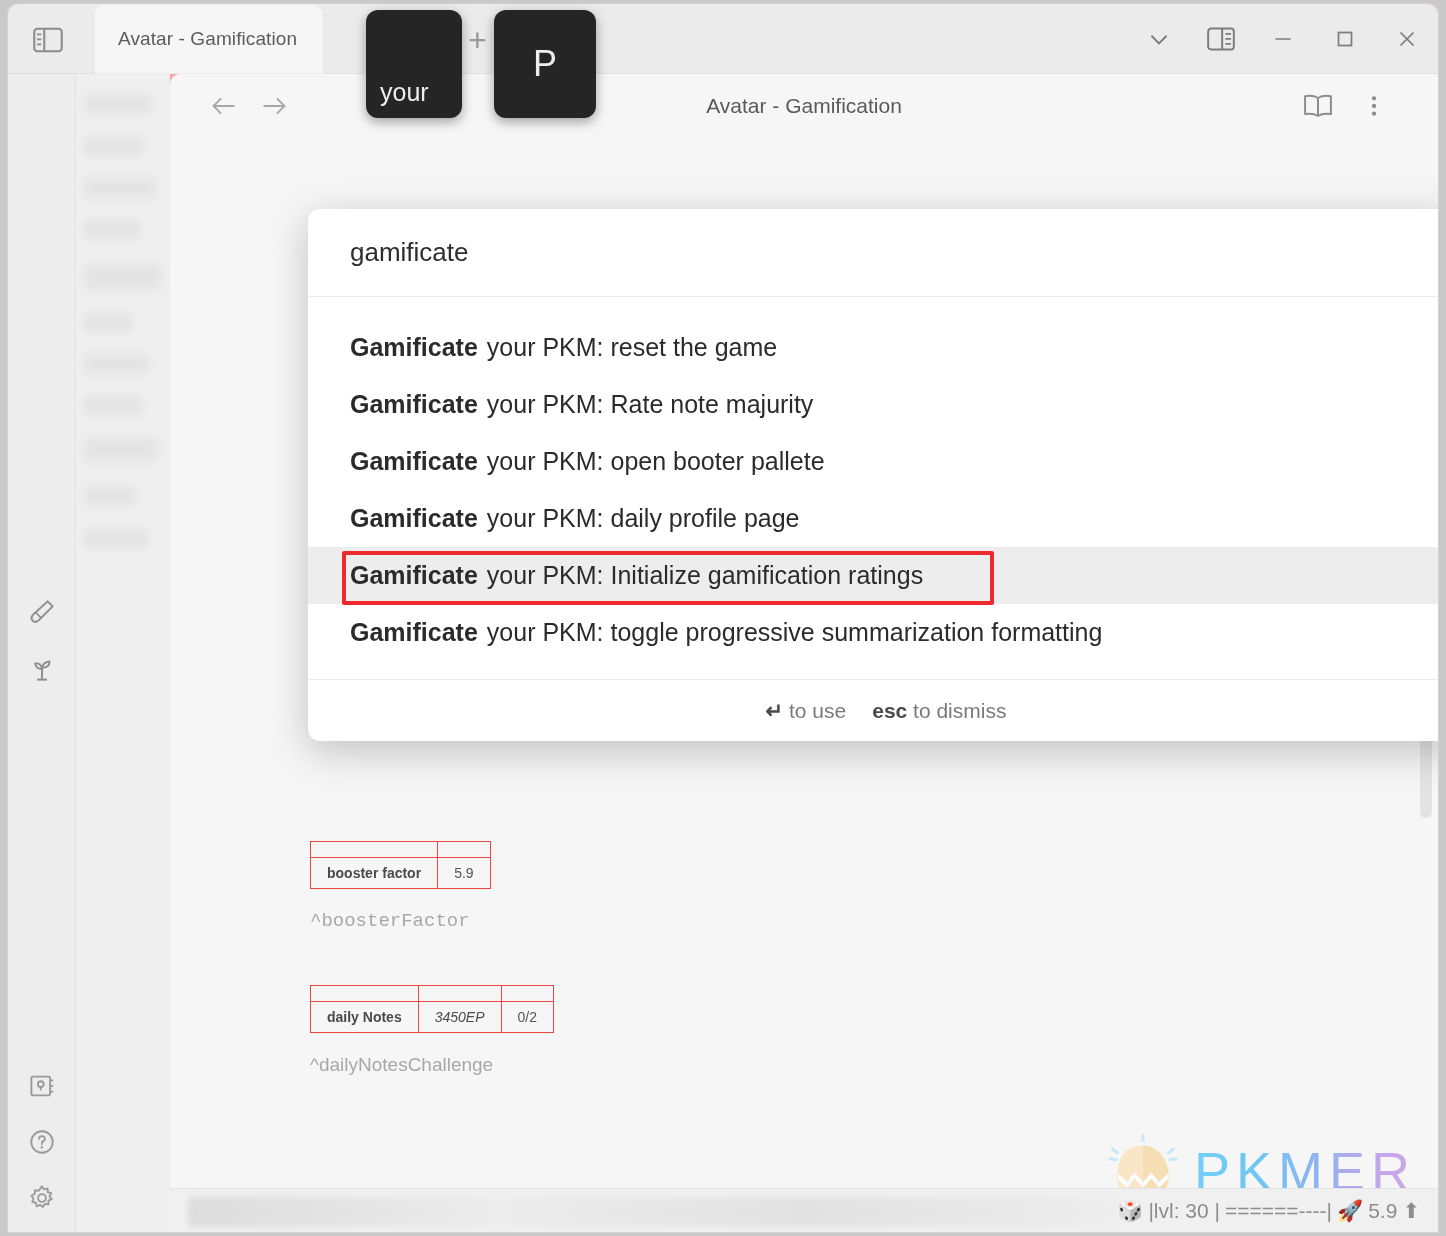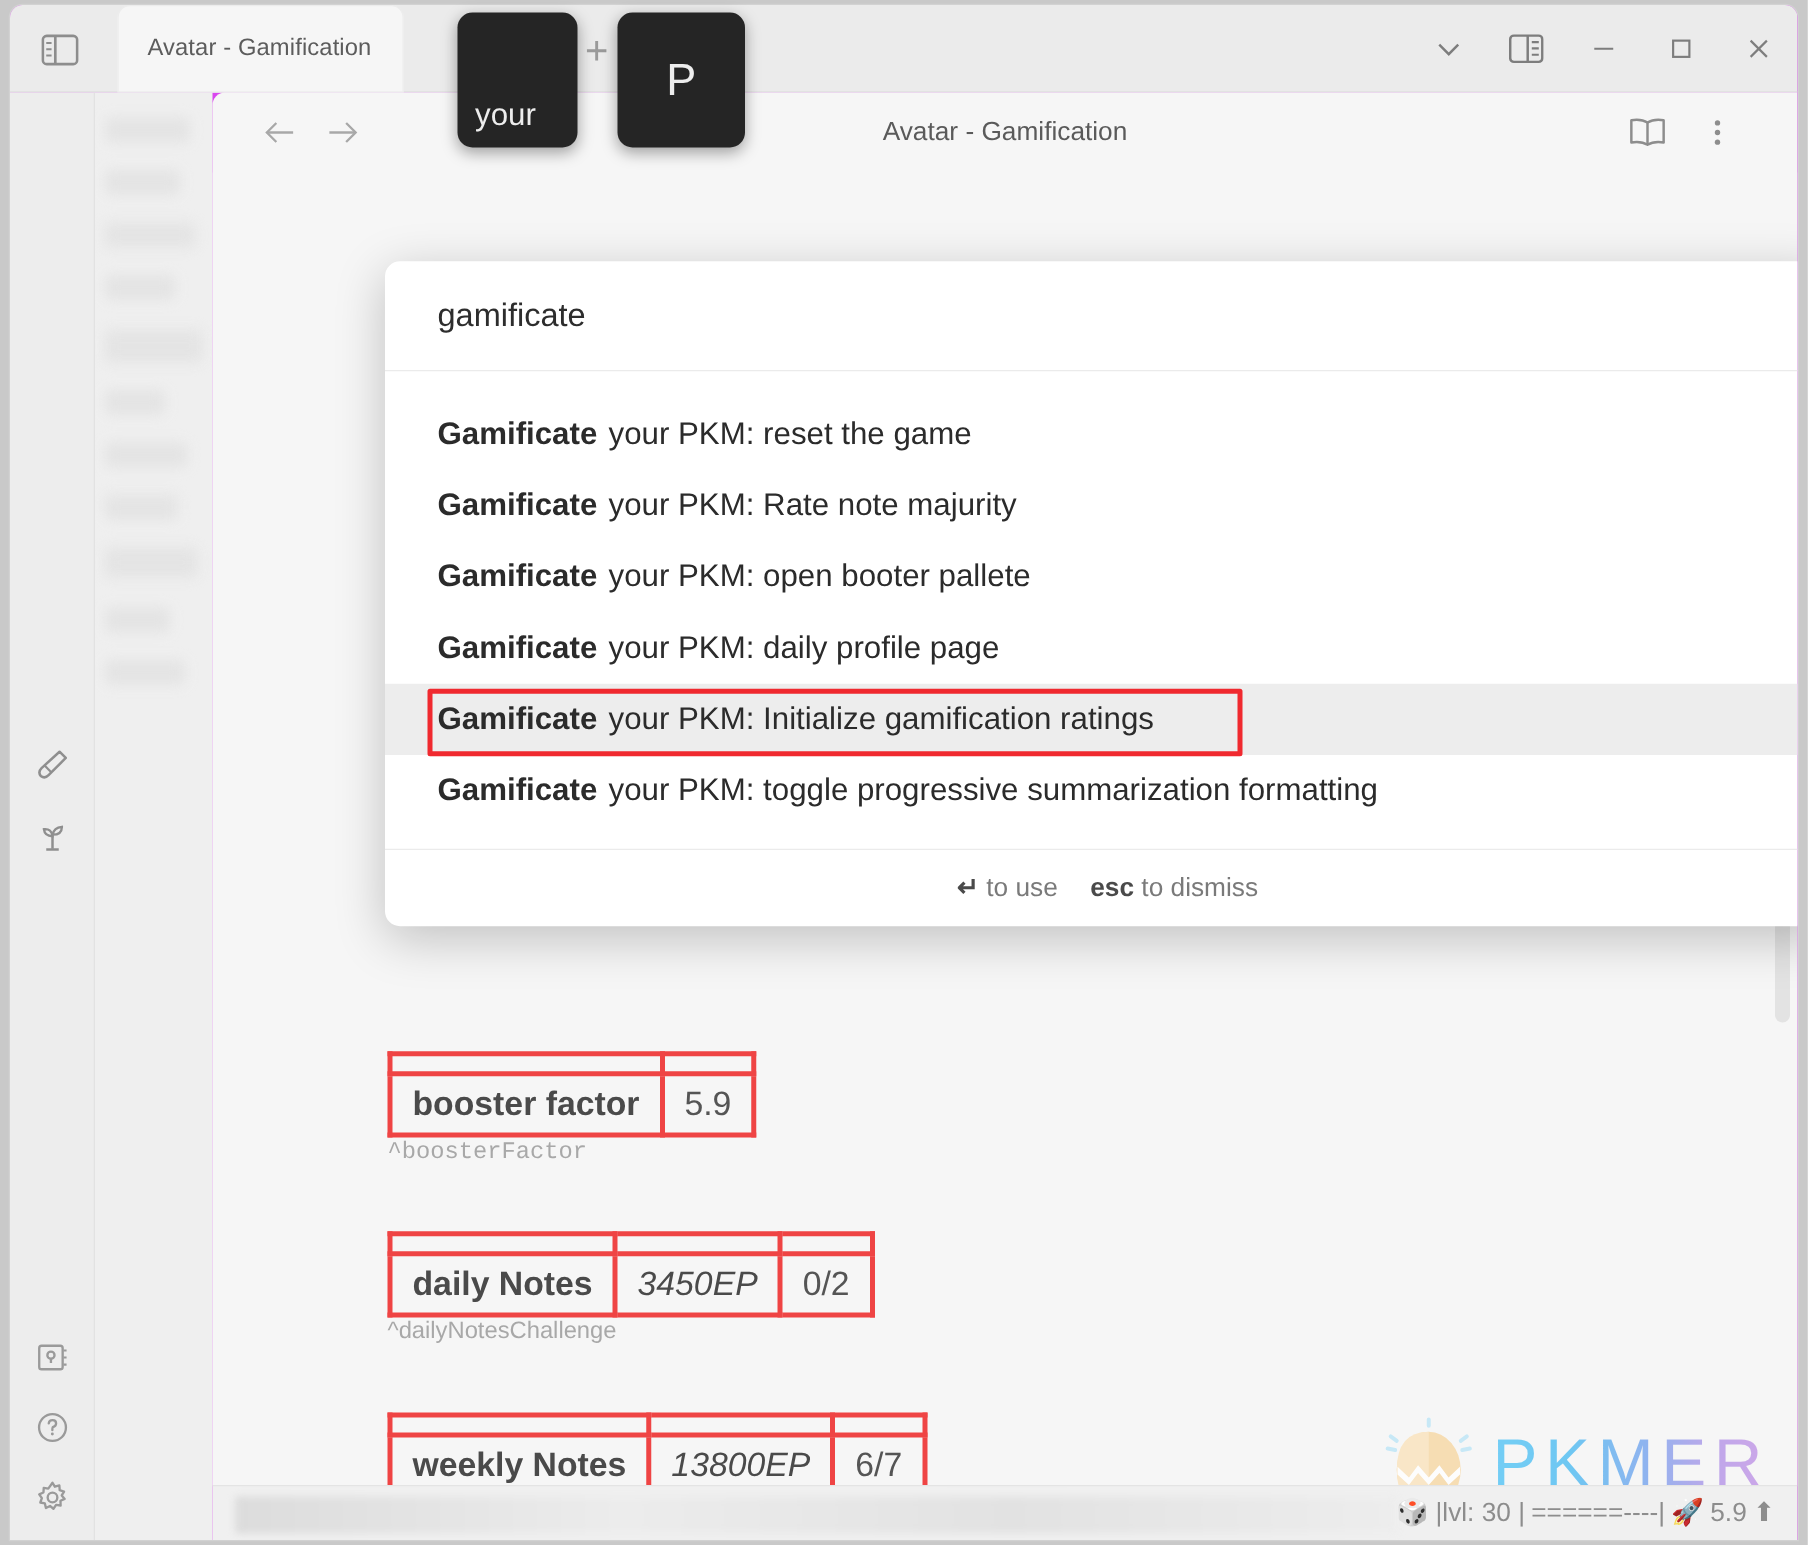--- a/index.html
+++ b/index.html
@@ -7,21 +7,21 @@
     width: 1446px; height: 1236px;
     font-family: "Liberation Sans", sans-serif;
     background: #c9c9c9;
     overflow: hidden;
   }
 
   
   #app-window {
     position: absolute; left: 8px; top: 4px;
     width: 1430px; height: 1228px;
-    background: #d946ef;
+    background: #fca5a5;
     border-radius: 10px 10px 0 0;
     overflow: hidden;
     box-shadow: 0 0 0 1px #d2d2d2;
   }
 
   
   #titlebar {
     position: absolute; left: 0; top: 0; width: 100%; height: 70px;
     background: #ebebeb;
     border-bottom: 1px solid #e0e0e0;
@@ -105,23 +105,23 @@
   #more-icon   { position: absolute; right: 50px;  top: 18px; cursor: pointer; }
 
   
   #note-body {
     position: absolute; left: 0; top: 64px; right: 0; bottom: 0;
     background: #f6f6f6;
   }
 
   .ref-table { position: absolute; border-collapse: collapse; }
   .ref-table td, .ref-table th {
-    border: 4px solid #ef4444;
+    border: 1px solid #ef4444;
     padding: 7px 16px;
-    font-size: 27px; color: #555;
+    font-size: 14px; color: #555;
     background: #f6f6f6;
   }
   .ref-table th { height: 16px; padding: 0; }
   .ref-table td.key { font-weight: bold; color: #4a4a4a; }
   .ref-table td.ep  { font-style: italic; color: #4a4a4a; }
   .block-ref {
     position: absolute; font-size: 19px; color: #a8a8a8;
   }
 
   #tbl-booster { left: 140px; top: 703px; }
@@ -416,34 +416,20 @@
             </tr>
         <tr>
           <td class="key">daily Notes</td>
           <td class="ep">3450EP</td>
           <td>0/2</td>
         </tr>
       </tbody>
         </table>
       <div class="block-ref" id="ref-daily">^dailyNotesChallenge</div>
 
-      <table class="ref-table" id="tbl-weekly">
-        <tbody>
-            <tr>
-              <th></th>
-              <th></th>
-              <th></th>
-            </tr>
-        <tr>
-          <td class="key">weekly Notes</td>
-          <td class="ep">13800EP</td>
-          <td>6/7</td>
-        </tr>
-      </tbody>
-        </table>
 
       <div id="content-scrollbar"></div>
     </div>
 
     <div id="modal-backdrop">
       <div id="command-palette">
 
         <div id="palette-input-row">
           <input id="palette-query" type="text" value="gamificate" style="">
         </div>

